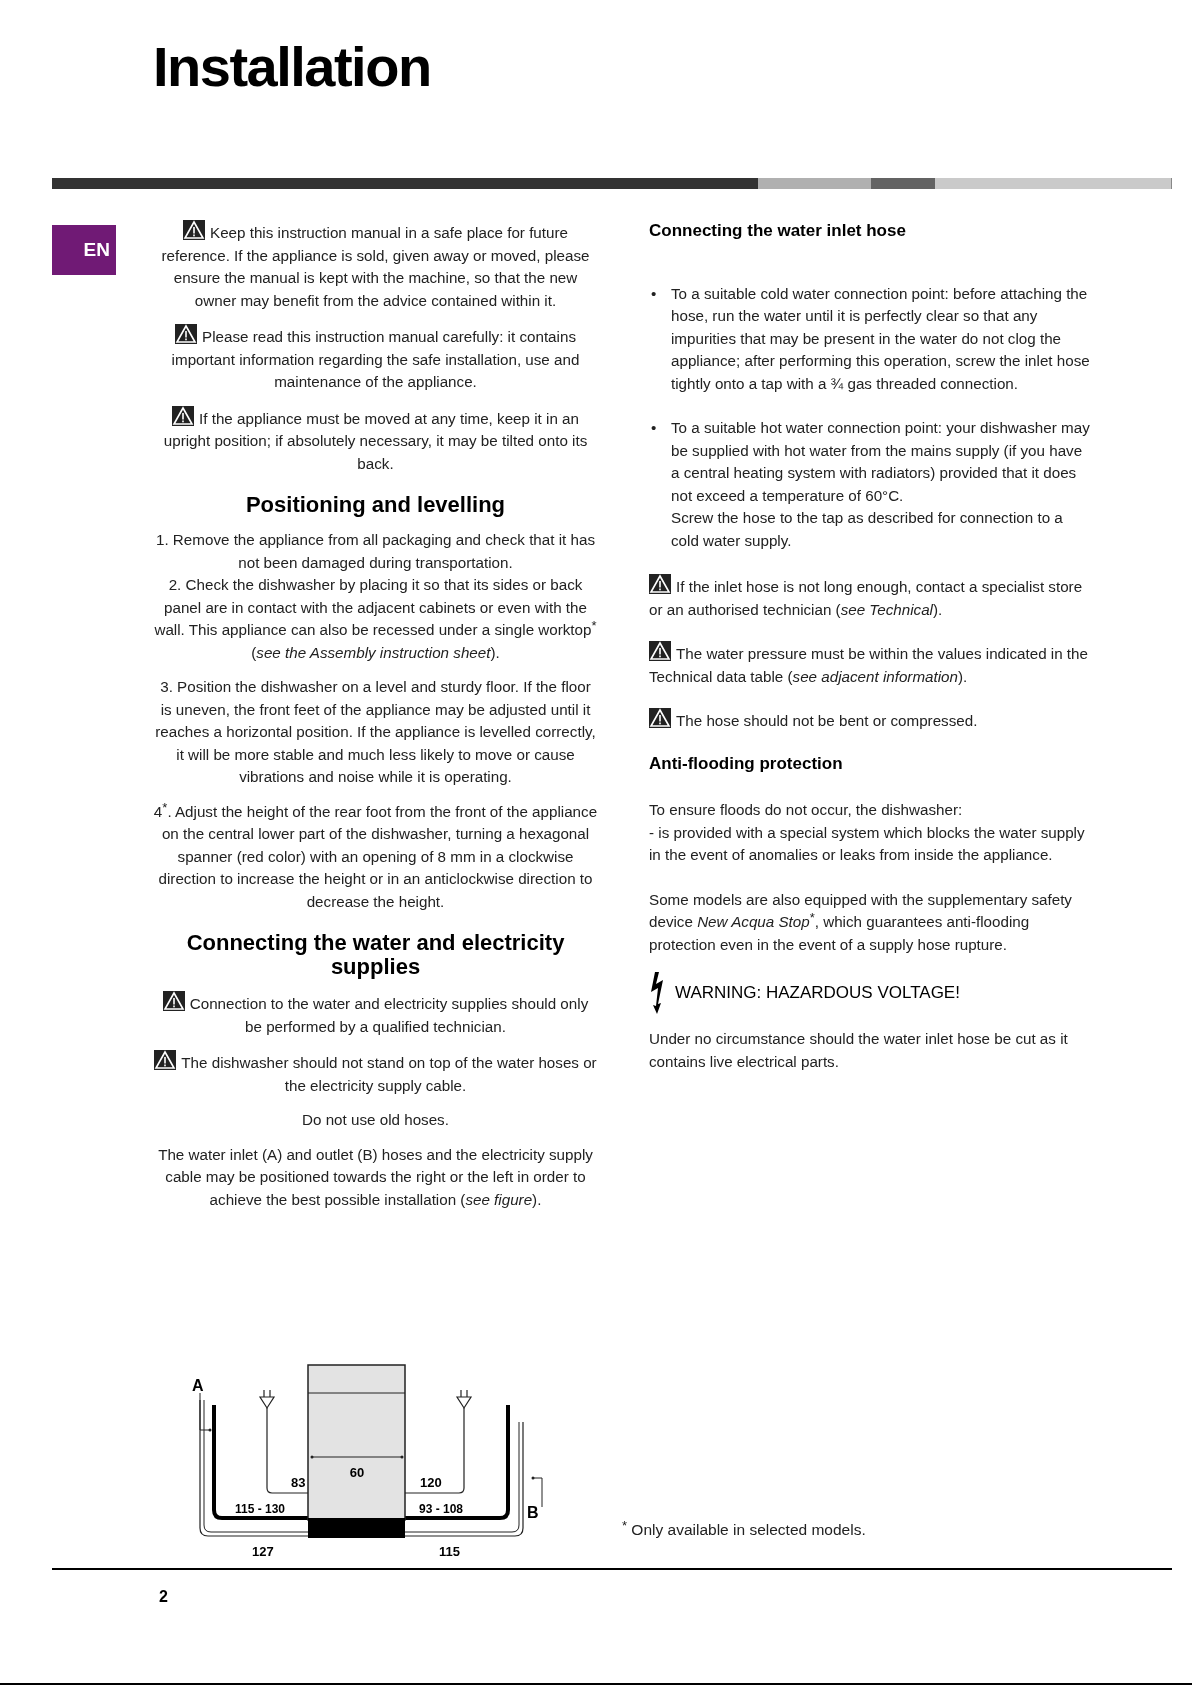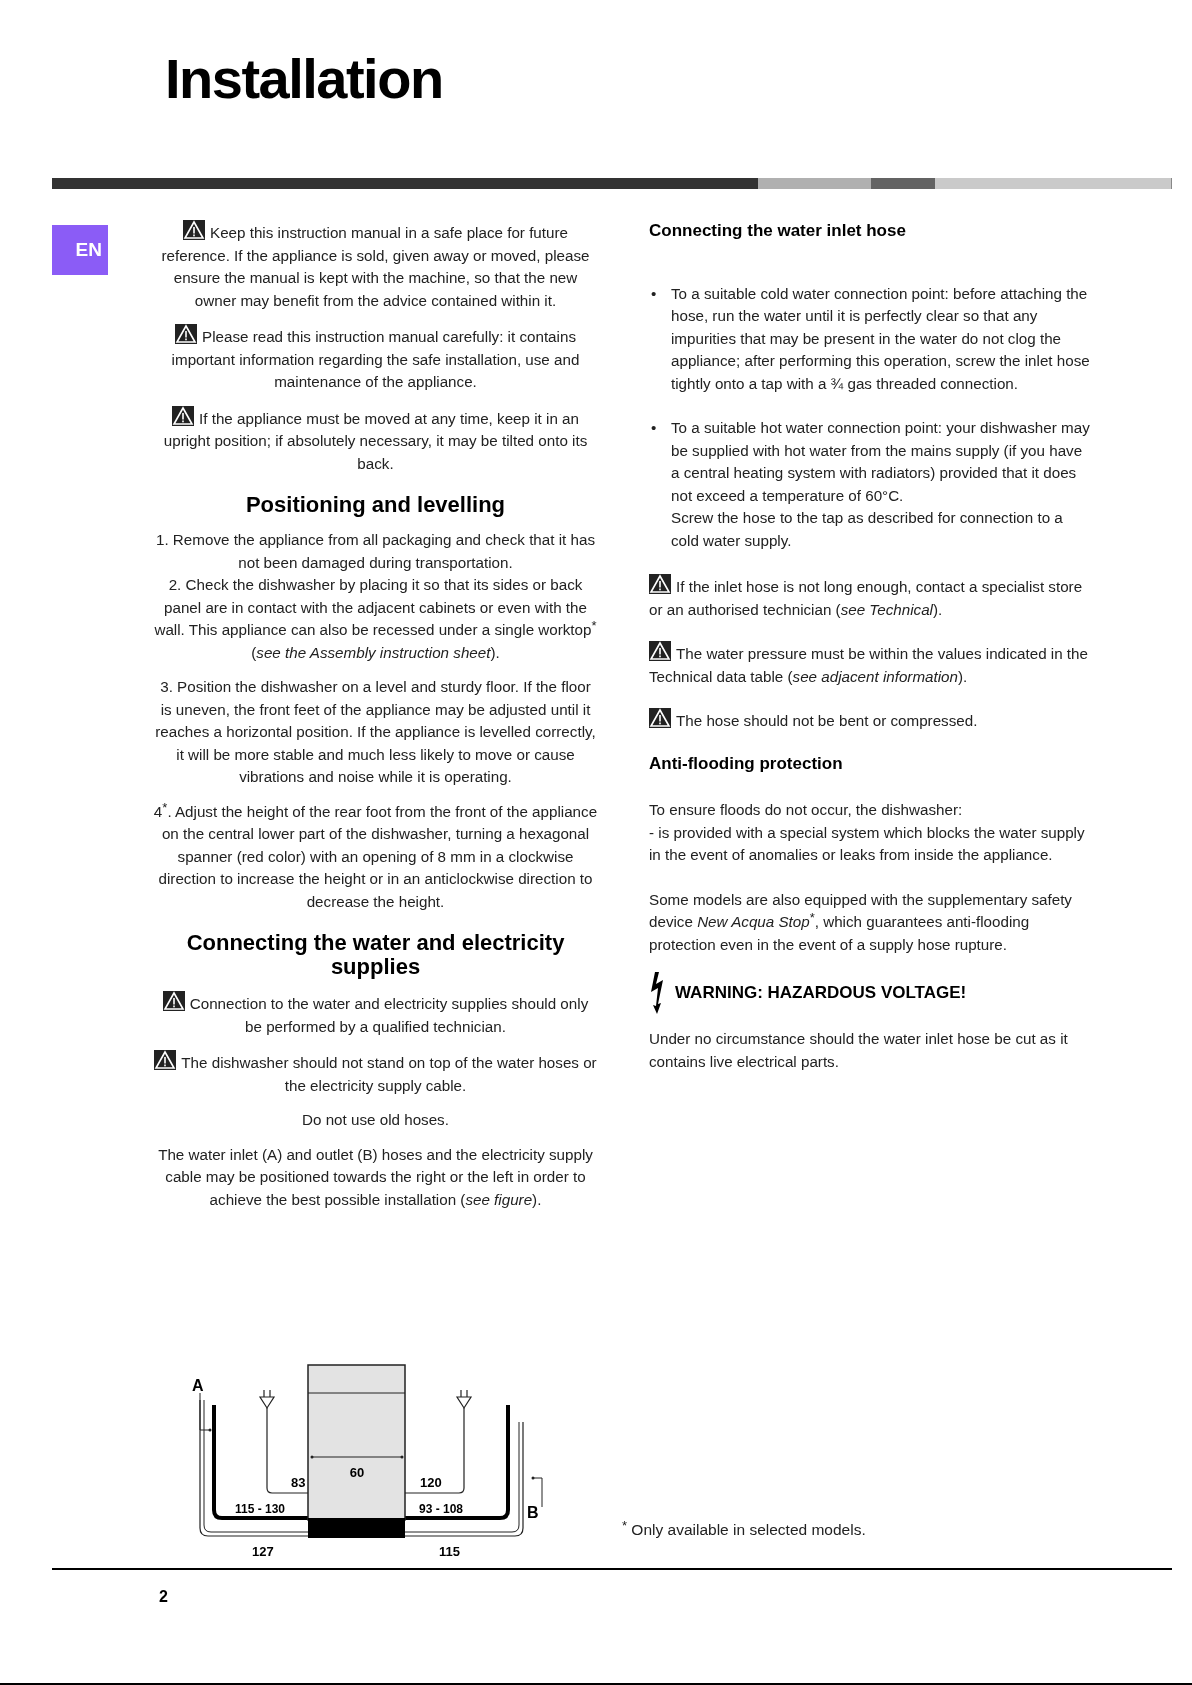--- a/index.html
+++ b/index.html
@@ -1,22 +1,22 @@
 <!DOCTYPE html>
 <html><head>
 <meta charset="utf-8">
 <style>
   html, body { margin: 0; padding: 0; background: #ffffff; }
   body { width: 1192px; height: 1685px; position: relative; overflow: hidden;
          font-family: "Liberation Sans", sans-serif; color: #1a1a1a; }
   .title { position: absolute; left: 153px; top: 34px; font-size: 56px; font-weight: bold;
-           letter-spacing: -1.5px; color: #000; margin: 12px; }
+           letter-spacing: -1.5px; color: #000; margin: 0; }
   .topbar { position: absolute; left: 52px; top: 178px; height: 11px; width: 1120px; display: flex; }
   .topbar div { height: 11px; }
-  .en-badge { position: absolute; left: 52px; top: 225px; width: 56px; height: 50px; background: #8b5cf6;
+  .en-badge { position: absolute; left: 52px; top: 225px; width: 64px; height: 50px; background: #701a75;
               color: #fff; font-weight: bold; font-size: 19px; display: flex; align-items: center;
               justify-content: flex-end; padding-right: 6px; box-sizing: border-box; }
   .col { position: absolute; font-size: 15.2px; line-height: 22.5px; color: #222; }
   .col-left { left: 153px; top: 220px; width: 445px; text-align: center; }
   .col-right { left: 649px; top: 220px; width: 445px; }
   p { margin: 0; }
   .para { margin-bottom: 12px; }
   .warn { display: inline-block; width: 22px; height: 20px; vertical-align: -2px; margin-right: 5px; }
   h2 { font-size: 22px; font-weight: bold; margin: 0 0 12px 0; color: #000; line-height: 24px; }
   h3 { font-size: 17px; font-weight: bold; margin: 0; color: #000; }
@@ -26,21 +26,21 @@
   li { position: relative; padding-left: 22px; }
   li .bullet { position: absolute; left: 2px; top: 0; }
   .footer-line { position: absolute; left: 52px; top: 1568px; width: 1120px; height: 2px; background: #000; }
   .page-num { position: absolute; left: 159px; top: 1588px; font-weight: bold; font-size: 16px; color: #000; }
   .bottom-line { position: absolute; left: 0; top: 1683px; width: 1192px; height: 2px; background: #000; }
   .diagram { position: absolute; left: 180px; top: 1360px; width: 370px; height: 200px; }
   .diagram text { font-family: "Liberation Sans", sans-serif; font-weight: bold; }
   .footnote { position: absolute; left: 622px; top: 1521px; font-size: 15.5px; color: #222; }
   .volt { display: flex; align-items: center; margin-bottom: 14px; }
   .volt svg { margin-right: 10px; }
-  .volt span { font-weight: bold; font-size: 17px; color: #000; }
+  .volt span { font-weight: normal; font-size: 17px; color: #000; }
 </style>
 </head>
 <body>
 
 <h1 class="title">Installation</h1>
 
 <div class="topbar">
   <div style="width:706px;background:#333333"></div>
   <div style="width:113px;background:#b0b0b0"></div>
   <div style="width:64px;background:#636363"></div>

